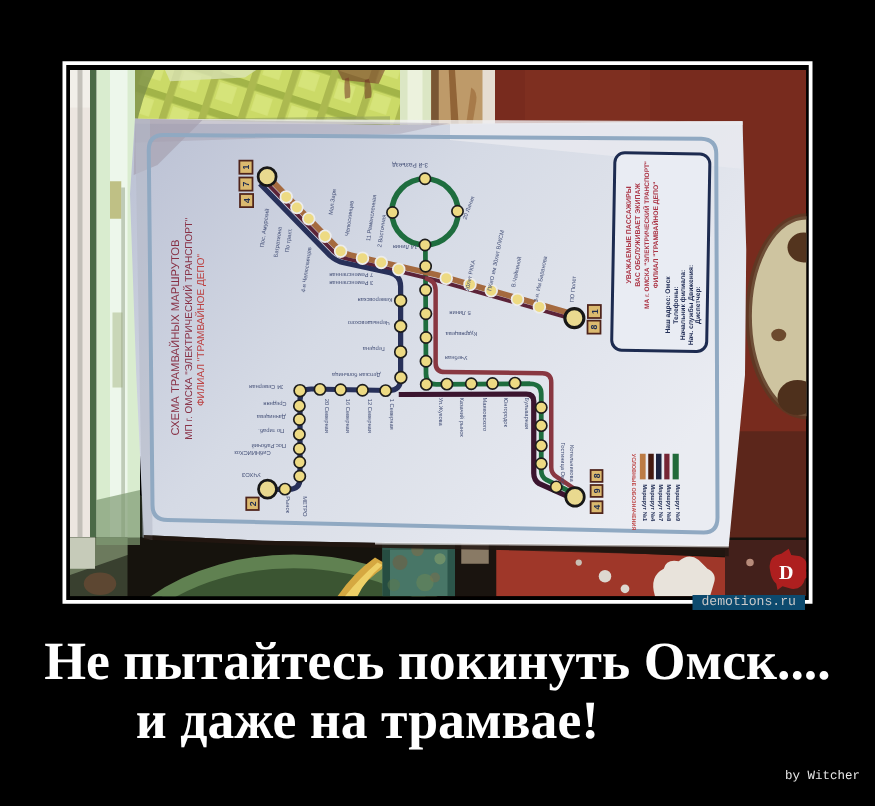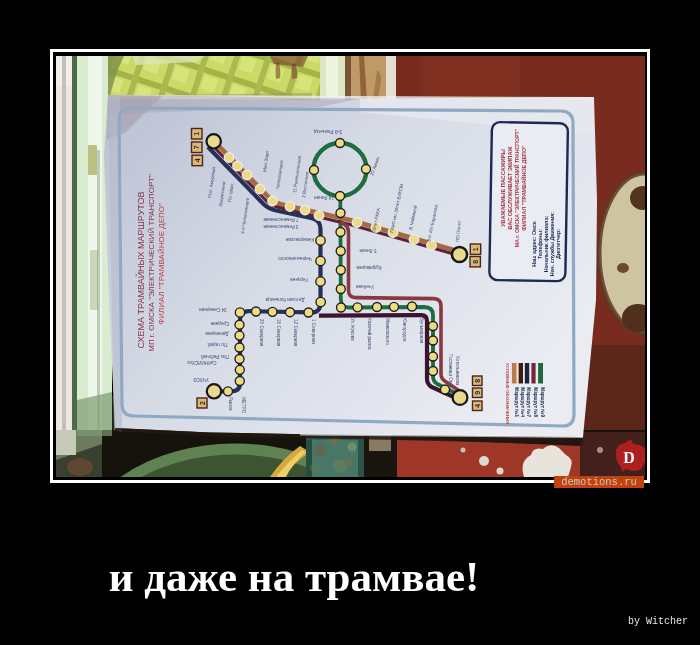--- a/index.html
+++ b/index.html
@@ -1,21 +1,21 @@
 <!DOCTYPE html>
 <html><head>
 <meta charset="utf-8">
 <style>
   html,body{margin:0;padding:0;background:#000;}
   #page{position:relative;width:700px;height:645px;background:#000;overflow:hidden;
         font-family:"Liberation Sans",sans-serif;}
   #frame{position:absolute;left:50px;top:49px;width:600px;height:434px;
          border:3px solid #ffffff;box-sizing:border-box;}
   #photo{position:absolute;left:56px;top:56px;width:589px;height:421px;filter:blur(0.35px) saturate(0.94);}
-  #demot{position:absolute;left:554px;top:476px;width:90px;height:12px;background:#c2410c;
+  #demot{position:absolute;left:554px;top:476px;width:90px;height:12px;background:#0c4a6e;
          color:#c9c9c9;font-family:"Liberation Mono",monospace;font-size:10.5px;line-height:12px;text-align:center;}
   #cap1{position:absolute;left:0;top:508px;width:700px;text-align:center;color:#fff;
         font-family:"Liberation Serif",serif;font-weight:bold;font-size:43px;line-height:1;}
   #cap2{position:absolute;left:0;top:555px;width:588px;text-align:center;color:#fff;
         font-family:"Liberation Serif",serif;font-weight:bold;font-size:43px;line-height:1;}
   #byw{position:absolute;left:628px;top:617px;color:#e8e8e8;
        font-family:"Liberation Mono",monospace;font-size:10px;line-height:10px;}
 </style>
 </head>
 <body>
@@ -338,15 +338,16 @@
           <text transform="rotate(90 521 417)" x="521" y="417" font-size="4.6" fill="#23305a">Маршрут №4</text>
           <text transform="rotate(90 527.3 417)" x="527.3" y="417" font-size="4.6" fill="#23305a">Маршрут №7</text>
           <text transform="rotate(90 533.8 417)" x="533.8" y="417" font-size="4.6" fill="#23305a">Маршрут №8</text>
           <text transform="rotate(90 540.5 417)" x="540.5" y="417" font-size="4.6" fill="#23305a">Маршрут №9</text>
         </g>
       </g>
     </g>
   </svg>
   </div>
   <div id="demot">demotions.ru</div>
+  <div id="cap1">Не пытайтесь покинуть Омск....</div>
   <div id="cap2">и даже на трамвае!</div>
   <div id="byw">by Witcher</div>
 </div>
 
 </body></html>

